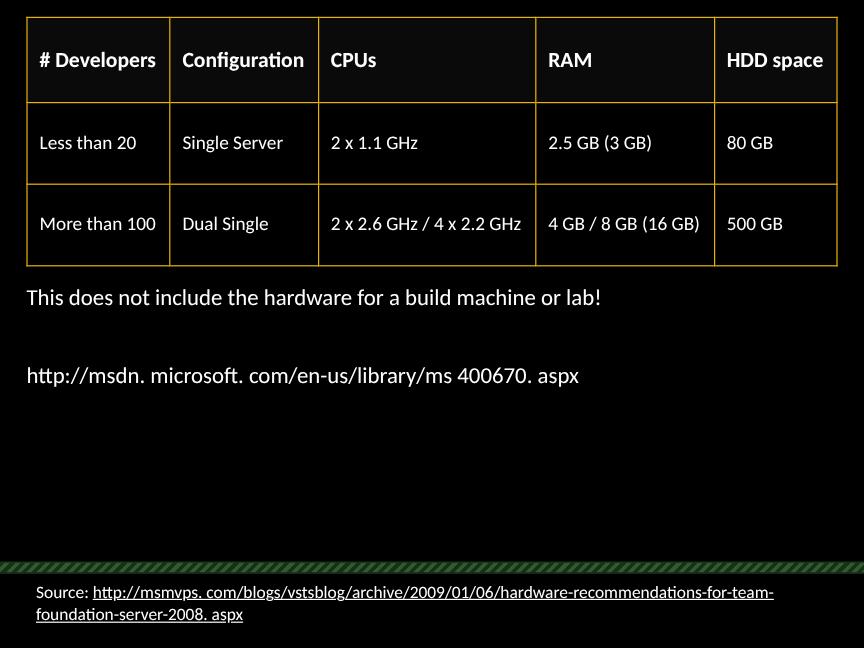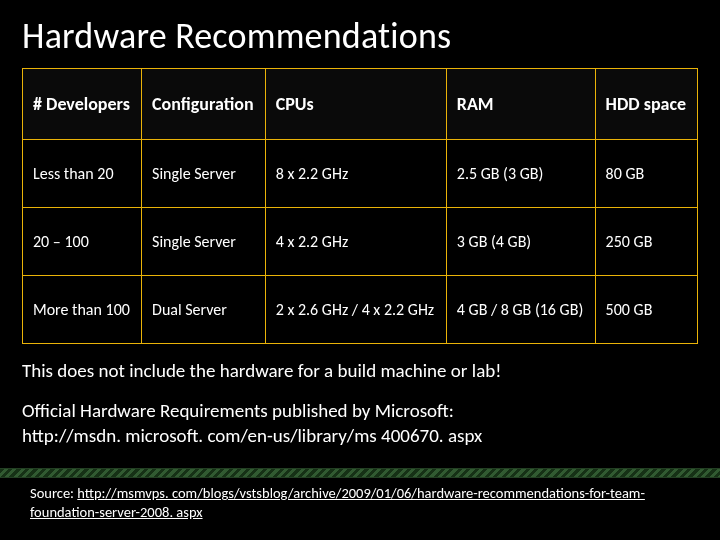--- a/index.html
+++ b/index.html
@@ -81,61 +81,53 @@
     border-top: 1px solid #2a4a2a;
     border-bottom: 1px solid #2a4a2a;
     opacity: 0.85;
   }
 </style>
 </head>
 <body>
 
 <div class="slide">
 
-  <h1 class="title">Hardware Recommendations</h1>
 
   <table>
     <thead>
       <tr>
         <th># Developers</th>
         <th>Configuration</th>
         <th>CPUs</th>
         <th>RAM</th>
         <th>HDD space</th>
       </tr>
     </thead>
     <tbody>
       <tr>
         <td>Less than 20</td>
         <td>Single Server</td>
-        <td>8 x 2.2 GHz</td>
+        <td>2 x 1.1 GHz</td>
         <td>2.5 GB (3 GB)</td>
         <td>80 GB</td>
       </tr>
       <tr>
-        <td>20 – 100</td>
-        <td>Single Server</td>
-        <td>4 x 2.2 GHz</td>
-        <td>3 GB (4 GB)</td>
-        <td>250 GB</td>
-      </tr>
-      <tr>
         <td>More than 100</td>
-        <td>Dual Server</td>
+        <td>Dual Single</td>
         <td>2 x 2.6 GHz / 4 x 2.2 GHz</td>
         <td>4 GB / 8 GB (16 GB)</td>
         <td>500 GB</td>
       </tr>
     </tbody>
   </table>
 
   <div class="body-text">
     <p>This does not include the hardware for a build machine or lab!</p>
     <p>
-      <span>Official Hardware Requirements published by Microsoft:</span><br>
+      <br>
       <span class="link">http://msdn. microsoft. com/en-us/library/ms 400670. aspx</span><br>
     </p>
   </div>
 
   <div class="stripe"></div>
 
   <div class="footer">
     <span class="src-label">Source: </span><span class="src-link">http://msmvps. com/blogs/vstsblog/archive/2009/01/06/hardware-recommendations-for-team-foundation-server-2008. aspx</span>
   </div>
 

